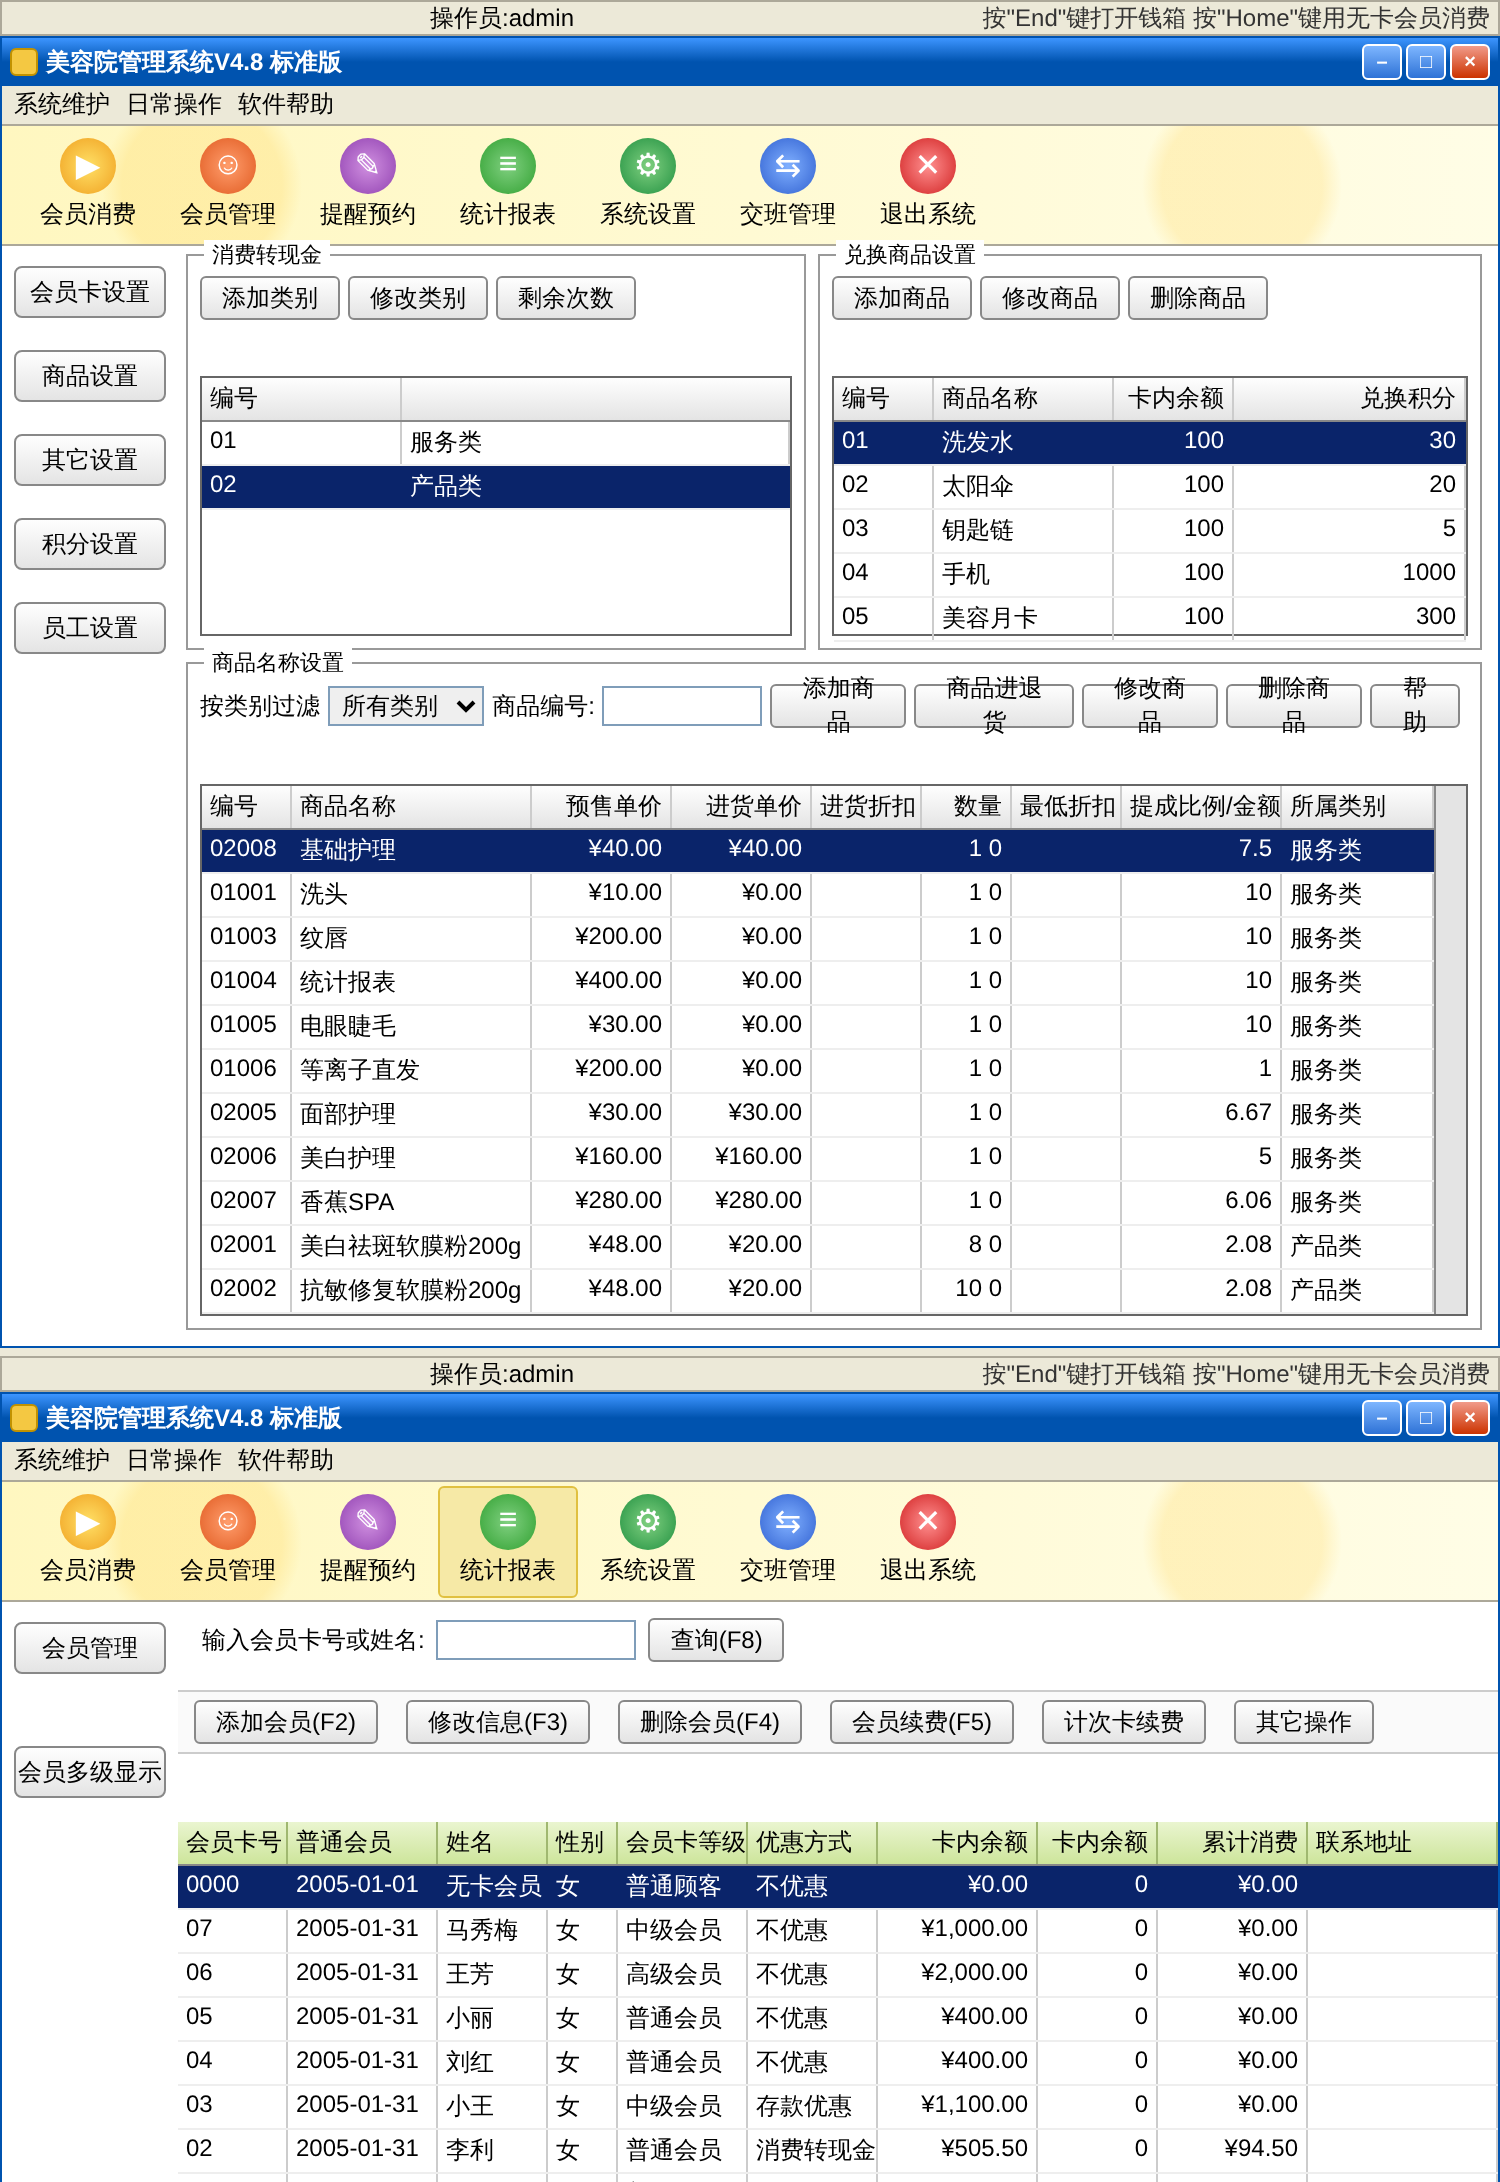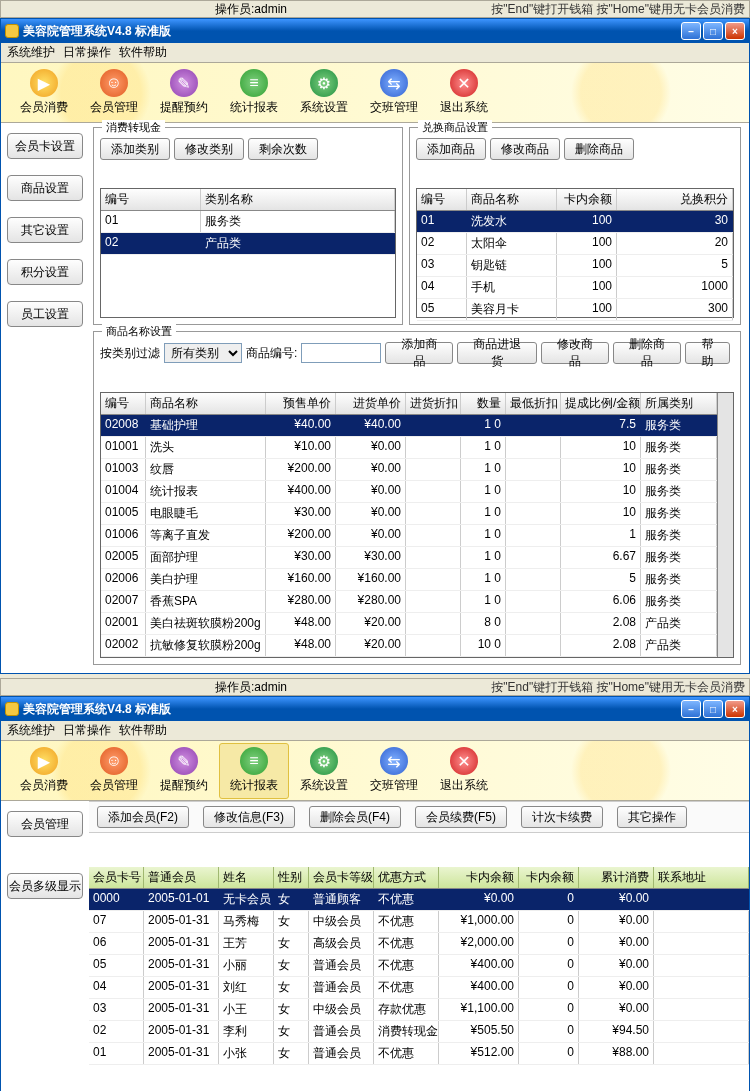--- a/index.html
+++ b/index.html
@@ -120,21 +120,20 @@
           <div class="panel-title">消费转现金</div>
           <div class="btn-row" id="cat-btns">
               <button class="btn">添加类别</button>
               <button class="btn">修改类别</button>
               <button class="btn">剩余次数</button>
             </div>
           <div class="grid" style="height:130px;display:flex;">
             <div style="flex:1;">
               <div class="grid-head">
                 <div style="width:100px">编号</div>
-                <div style="flex:1">类别名称</div>
               </div>
               <div id="cat-rows">
                   <div class="grid-row">
                     <div style="width:100px">01</div>
                     <div style="flex:1">服务类</div>
                   </div>
                   <div class="grid-row sel">
                     <div style="width:100px">02</div>
                     <div style="flex:1">产品类</div>
                   </div>
@@ -400,20 +399,25 @@
         <span>退出系统</span>
       </div>
   </div>
 
   <div class="client-area" style="min-height:380px;">
     <div class="sidebar" id="sidebar-b" style="gap:36px;">
         <div class="side-btn">会员管理</div>
         <div class="side-btn">会员多级显示</div>
       </div>
     <div class="main" style="padding:0;">
+      <div class="search-area">
+        <label>输入会员卡号或姓名:</label>
+        <input type="text" style="width: 100px;">
+        <button class="btn">查询(F8)</button>
+      </div>
       <div class="action-bar" id="action-bar">
           <button class="btn">添加会员(F2)</button>
           <button class="btn">修改信息(F3)</button>
           <button class="btn">删除会员(F4)</button>
           <button class="btn">会员续费(F5)</button>
           <button class="btn">计次卡续费</button>
           <button class="btn">其它操作</button>
         </div>
       <div class="grid member-grid" style="border:none;">
         <div class="grid-head">

